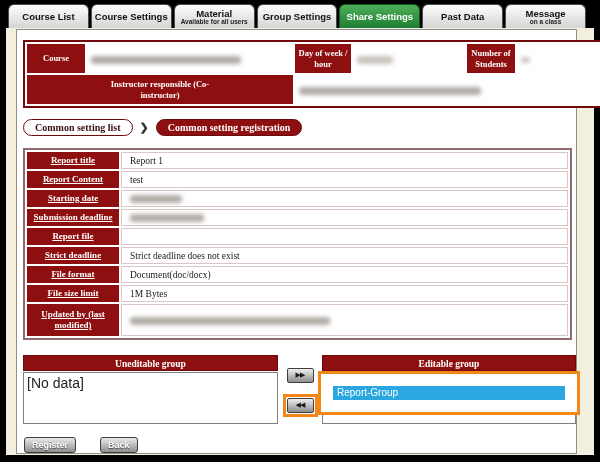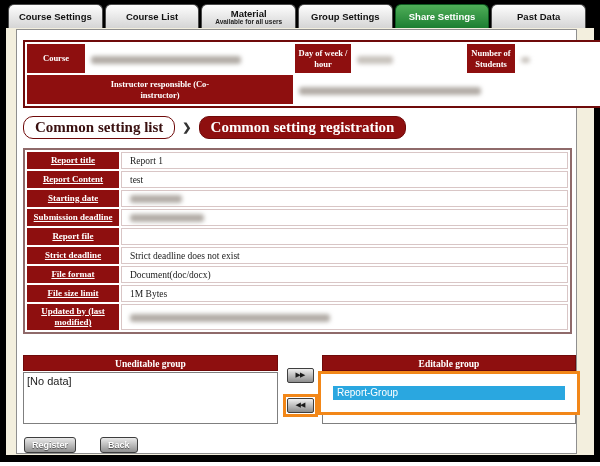--- a/index.html
+++ b/index.html
@@ -35,42 +35,42 @@
   .course-table td.val{background:#fff; padding:2px 4px;}
   .course-table tr{height:29px;}
 
   
   .blur{height:8px; border-radius:3px; background:#b2aca6; filter:blur(2px); display:inline-block; vertical-align:middle;}
   .blur.light{background:#c8c3bd;}
 
   
   .breadcrumb{position:absolute; left:6px; top:87px; height:20px; display:flex; align-items:center; gap:7px;
               font-family:"Liberation Serif", serif;}
-  .bc-pill{border-radius:10px; padding:2px 11px; font-size:15px; font-weight:bold; cursor:pointer; white-space:nowrap;}
+  .bc-pill{border-radius:10px; padding:2px 11px; font-size:10px; font-weight:bold; cursor:pointer; white-space:nowrap;}
   .bc-list{background:#fff; border:1px solid var(--maroon-dark); color:#3a1010;}
   .bc-current{background:var(--maroon); border:1px solid var(--maroon-dark); color:#fff;}
   .bc-sep{font-size:11px; font-weight:bold; color:#333;}
 
   
   .detail-table{position:absolute; left:6px; top:118px; width:549px; border-collapse:separate; border-spacing:2px;
                 background:#fff; border:2px solid #8f6a6a; font-family:"Liberation Serif", serif;}
   .detail-table td.lbl{background:var(--maroon); color:#fff; font-weight:bold; font-size:9px; text-align:center;
                        width:92px; line-height:1.25; padding:1px 4px;text-decoration:underline;}
   .detail-table td.val{background:#fff; border:1px solid #d9c6c6; font-size:9.5px; color:#1a1a1a; padding:1px 8px;}
   .detail-table tr{height:17px;}
-  .detail-table tr.tall{height:26px;}
+  .detail-table tr.tall{height:32px;}
 
   
   .group-panel{position:absolute; top:325px; font-family:"Liberation Serif", serif;}
   .group-panel.left{left:6px; width:255px;}
   .group-panel.right{left:305px; width:254px;}
   .group-header{background:var(--maroon); color:#fff; font-weight:bold; font-size:9.5px; text-align:center;
                 height:16px; line-height:16px; border:1px solid var(--maroon-dark);}
   .listbox{background:#fff; border:1px solid #7f7f7f; height:52px; margin-top:1px; overflow:visible; position:relative;}
-  .list-item{font-family:"Liberation Sans", sans-serif; font-size:11px; color:#222; padding:2px 3px; cursor:default;}
+  .list-item{font-family:"Liberation Sans", sans-serif; font-size:14px; color:#222; padding:2px 3px; cursor:default;}
   .sel-wrap{position:relative; left:-5px; top:-2px; width:calc(100% + 10px); border:3px solid var(--orange);
             background:#fff; padding:12px; cursor:pointer;}
   .sel-row{background:var(--sel-blue); color:#fff; font-family:"Liberation Sans", sans-serif;
            font-size:10px; height:14px; line-height:14px; padding-left:4px;}
 
   .arrows{position:absolute; left:263px; top:325px; width:40px; display:flex; flex-direction:column;
           align-items:center; padding-top:13px; gap:11px;}
   .arrow-btn{width:27px; height:15px; background:linear-gradient(#efefef,#8d8d8d); border:1px solid #3f3f3f;
              border-radius:2px; font-size:7px; color:#1a1a1a; letter-spacing:-1px; text-align:center;
              line-height:13px; cursor:pointer; font-family:"DejaVu Sans", sans-serif;}
@@ -82,37 +82,41 @@
             border-radius:3px; color:#fff; font-weight:bold; font-size:9px; text-shadow:0 1px 1px #444;
             cursor:pointer; font-family:"Liberation Sans", sans-serif;}
 </style>
 </head>
 <body>
 
 <div class="shot">
 
   <div class="tab-row" id="tab-row">
       <div class="tab">
+        <span class="tab-label">Course List</span>
+      </div>
+      <div class="tab">
         <span class="tab-label">Course Settings</span>
-      </div>
-      <div class="tab">
-        <span class="tab-label">Course List</span>
       </div>
       <div class="tab">
         <span class="tab-label">Material</span>
         <span class="tab-sub">Available for all users</span>
       </div>
       <div class="tab">
         <span class="tab-label">Group Settings</span>
       </div>
       <div class="tab active">
         <span class="tab-label">Share Settings</span>
       </div>
       <div class="tab">
         <span class="tab-label">Past Data</span>
+      </div>
+      <div class="tab">
+        <span class="tab-label">Message</span>
+        <span class="tab-sub">on a class</span>
       </div>
     </div>
 
   <div class="cream"></div>
 
   <div class="panel">
 
     <table class="course-table">
       <tbody>
           <tr>

